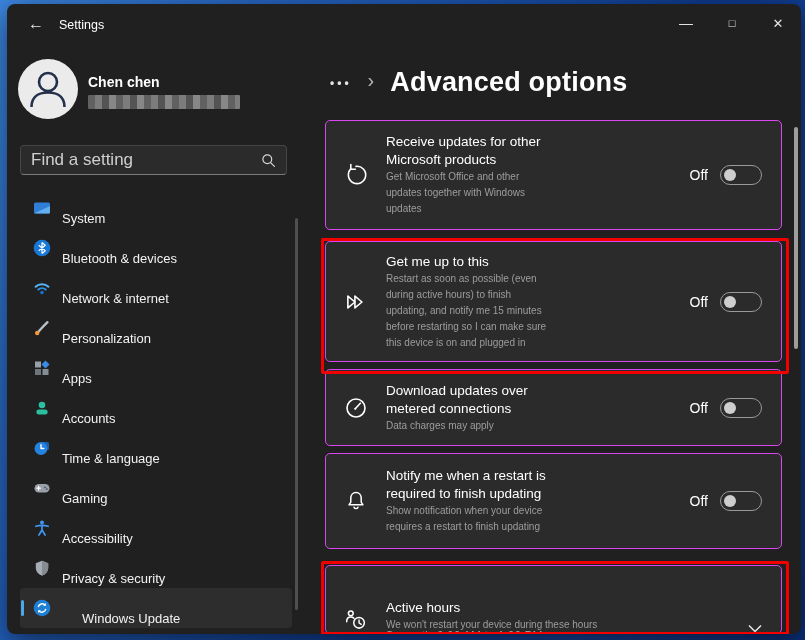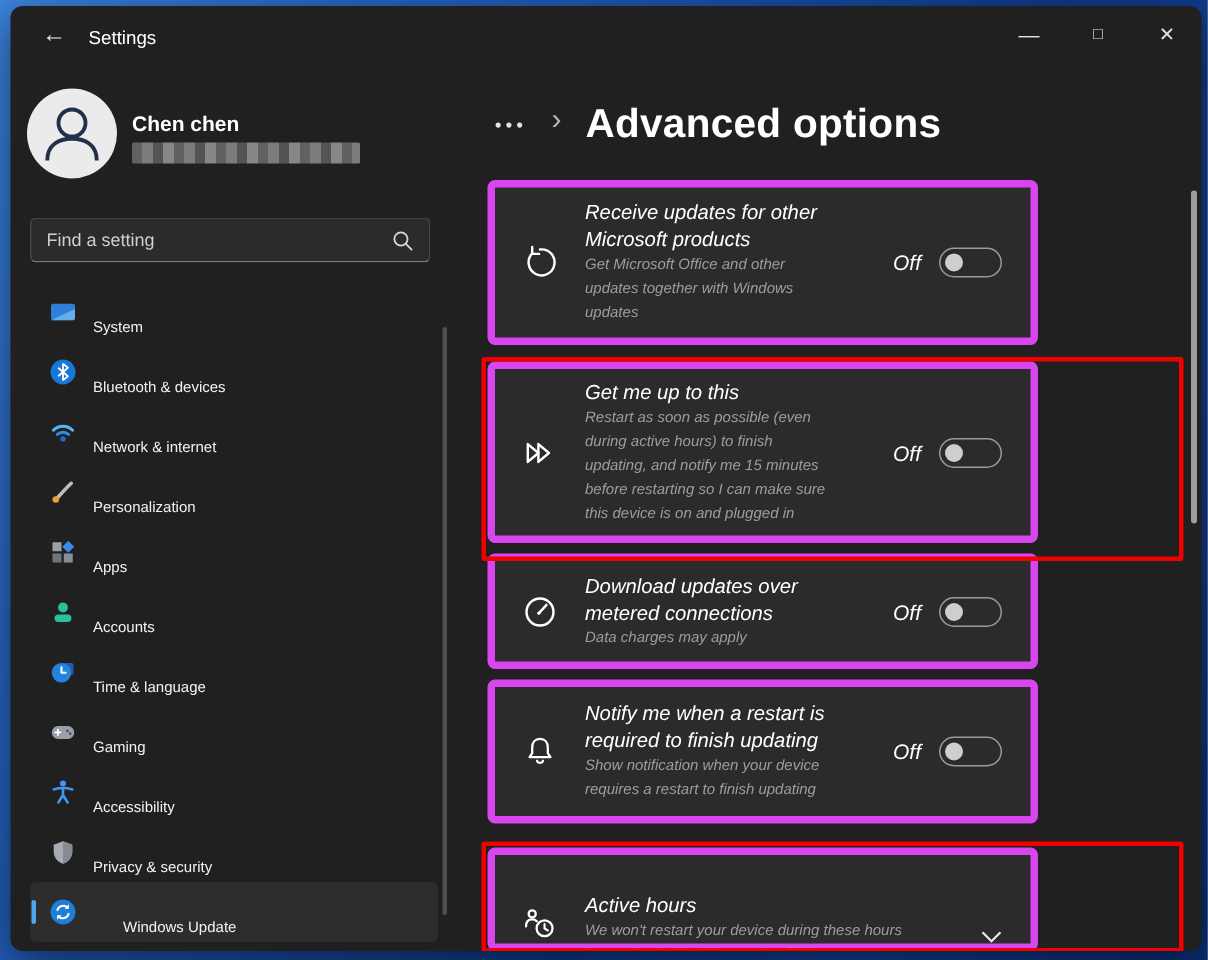--- a/index.html
+++ b/index.html
@@ -26,39 +26,39 @@
   .avatar{position:absolute;left:11px;top:55px;width:60px;height:60px;border-radius:50%;background:#ebebeb;
     display:flex;align-items:center;justify-content:center;}
   .profile-name{position:absolute;left:81px;top:70px;font-size:14px;font-weight:bold;color:#ffffff;}
   .redacted{position:absolute;left:81px;top:91px;width:152px;height:14px;border-radius:1px;
     background:repeating-linear-gradient(90deg,#6d6d6d 0 7px,#8d8d8d 7px 14px,#5e5e5e 14px 21px,#9a9a9a 21px 28px);
     filter:blur(.4px);opacity:.85;}
   
   .search-box{position:absolute;left:13px;top:141px;width:265px;height:28px;background:#2b2b2b;
     border:1px solid #454545;border-bottom-color:#7a7a7a;border-radius:4px;display:flex;align-items:center;}
   .search-box input{flex:1;background:transparent;border:none;outline:none;color:#ef4444;
-    font-size:12px;padding:0 8px 0 10px;font-family:inherit;}
+    font-size:17px;padding:0 8px 0 10px;font-family:inherit;}
   .search-box input::placeholder{color:#cfcfcf;}
   .search-glyph{margin-right:10px;display:flex;}
   
   .nav{position:absolute;left:13px;top:184px;width:272px;list-style:none;margin:0;padding:0;}
   .nav li{position:relative;height:40px;display:flex;align-items:center;padding-left:12px;border-radius:4px;box-sizing:border-box;}
   .nav li.selected{background:#2d2d2d;gap:20px;}
   .nav-pill{position:absolute;left:1px;top:12px;width:3px;height:16px;border-radius:2px;background:#4da7e8;}
   .nav-icon{width:20px;height:20px;margin-right:10px;display:flex;align-items:center;justify-content:center;flex:0 0 20px;}
-  .nav-label{font-size:10px;color:#f2f2f2;white-space:nowrap;margin-top:20px;}
+  .nav-label{font-size:13px;color:#f2f2f2;white-space:nowrap;margin-top:20px;}
   .side-scroll{position:absolute;left:288px;top:214px;width:3px;height:392px;background:#4f4f4f;border-radius:2px;}
   
   .crumb-row{position:absolute;left:323px;top:58px;height:40px;display:flex;align-items:center;}
   .crumb-dots{font-size:12px;letter-spacing:3px;color:#e4e4e4;font-weight:bold;padding-top:2px;}
   .crumb-chev{font-size:20px;color:#b8b8b8;margin:0 16px 0 16px;padding-bottom:3px;}
   .page-title{font-size:27px;font-weight:600;color:#ffffff;letter-spacing:.2px;text-align:center;}
   
-  .card{position:absolute;left:318px;width:367px;background:#2b2b2b;border:5px solid #d946ef;
-    border-radius:5px;box-sizing:border-box;display:flex;align-items:center;font-style:italic;}
+  .card{position:absolute;left:318px;width:457px;background:#2b2b2b;border:1px solid #d946ef;
+    border-radius:5px;box-sizing:border-box;display:flex;align-items:center;}
   .card-icon{width:60px;flex:0 0 60px;display:flex;align-items:center;justify-content:center;}
   .card-text{flex:1;padding-right:8px;}
   .card-title{font-size:13.5px;color:#ffffff;line-height:18px;white-space:pre-line;}
   .card-sub{font-size:10px;color:#9d9d9d;line-height:16px;white-space:pre-line;margin-top:0;}
   .card-right{display:flex;align-items:center;margin-right:19px;}
   .toggle-label{font-size:14px;color:#ffffff;margin-right:12px;}
   .toggle{width:42px;height:20px;border:1px solid #9a9a9a;border-radius:11px;position:relative;box-sizing:border-box;}
   .toggle .knob{position:absolute;left:3px;top:3px;width:12px;height:12px;border-radius:50%;background:#cecece;}
   .card1{top:116px;height:110px;}
   .card2{top:237px;height:121px;}

